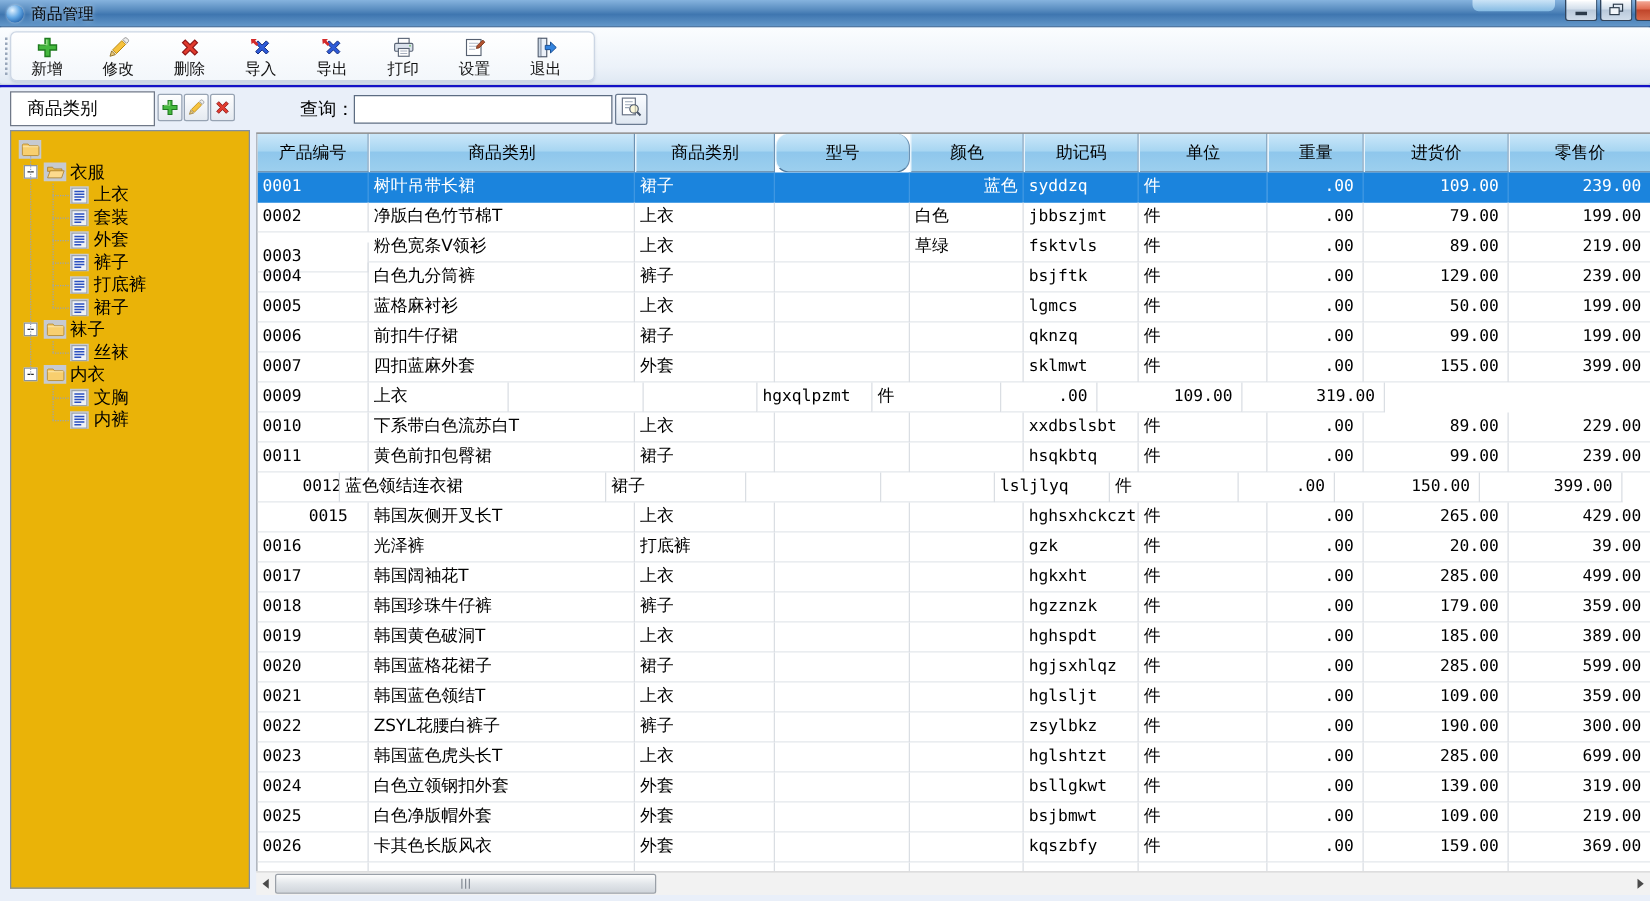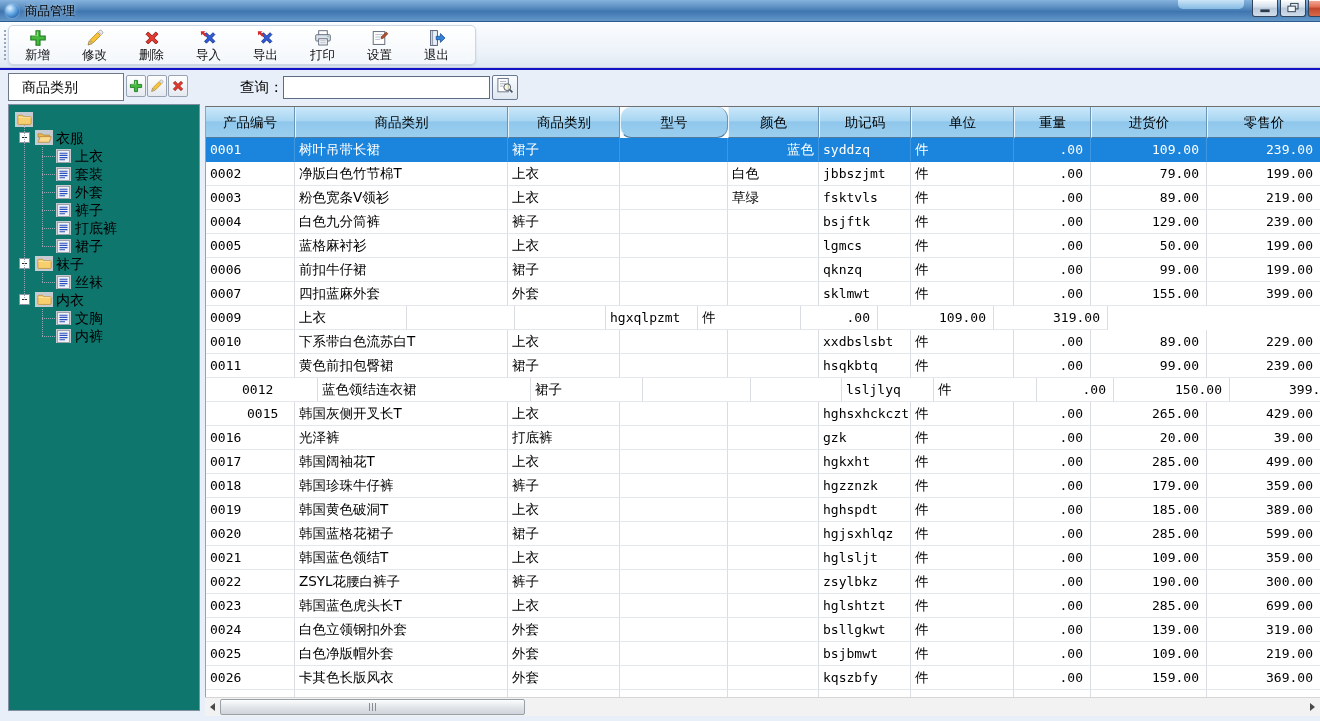--- a/index.html
+++ b/index.html
@@ -55,21 +55,21 @@
   .mini-ic svg{width:14px;height:14px;display:block;}
   .query-label{position:absolute;left:240px;top:8px;font-size:14.5px;color:#000;}
   .query-input{position:absolute;left:283px;top:6px;width:207px;height:23px;
     border:1px solid #5c6c82;background:#fff;font-size:13px;padding:2px 4px;
     font-family:"DejaVu Sans","Liberation Sans",sans-serif;}
   .query-btn{position:absolute;left:492px;top:5px;width:26px;height:25px;
     border:1px solid #6a7a90;border-radius:2px;display:flex;align-items:center;justify-content:center;
     background:linear-gradient(#fafcff,#dfe7f1);}
   .query-btn svg{width:18px;height:18px;}
   
-  .tree-panel{position:absolute;left:8px;top:34px;width:192px;height:607px;background:#0f766e;
+  .tree-panel{position:absolute;left:8px;top:34px;width:192px;height:607px;background:#eab308;
     border:1px solid #828fa0;overflow:hidden;}
   .tree-inner{position:absolute;left:0;top:0;width:100%;height:100%;}
   .trow{position:absolute;left:0;width:100%;height:18px;}
   .tree-ic{position:absolute;width:18px;height:15px;background:#c6cad1;
     display:flex;align-items:center;justify-content:center;}
   .tree-ic svg{width:15px;height:13px;display:block;}
   .tree-ic.root{left:6px;top:1px;}
   .tree-ic.lvl1{left:26px;top:1px;}
   .tree-ic.lvl2{left:47px;top:2px;width:15px;height:14px;}
   .tree-ic.lvl2 svg{width:13px;height:13px;}
@@ -432,21 +432,21 @@
             <div class="td" style="width: 112px;">上衣</div>
             <div class="td" style="width: 108px;"></div>
             <div class="td" style="width: 91px;">白色</div>
             <div class="td mono" style="width: 92px;">jbbszjmt</div>
             <div class="td" style="width: 103px;">件</div>
             <div class="td num" style="width: 77px;">.00</div>
             <div class="td num" style="width: 116px;">79.00</div>
             <div class="td num" style="width: 114px;">199.00</div>
           </div>
           <div class="trw">
-            <div class="td mono" style="width: 89px;">0003</div>
+            <div class="td mono" style="width: 89px; margin-top: 8px;">0003</div>
             <div class="td" style="width: 213px;">粉色宽条V领衫</div>
             <div class="td" style="width: 112px;">上衣</div>
             <div class="td" style="width: 108px;"></div>
             <div class="td" style="width: 91px;">草绿</div>
             <div class="td mono" style="width: 92px;">fsktvls</div>
             <div class="td" style="width: 103px;">件</div>
             <div class="td num" style="width: 77px;">.00</div>
             <div class="td num" style="width: 116px;">89.00</div>
             <div class="td num" style="width: 114px;">219.00</div>
           </div>
@@ -527,21 +527,21 @@
             <div class="td" style="width: 112px;">裙子</div>
             <div class="td" style="width: 108px;"></div>
             <div class="td" style="width: 91px;"></div>
             <div class="td mono" style="width: 92px;">hsqkbtq</div>
             <div class="td" style="width: 103px;">件</div>
             <div class="td num" style="width: 77px;">.00</div>
             <div class="td num" style="width: 116px;">99.00</div>
             <div class="td num" style="width: 114px;">239.00</div>
           </div>
           <div class="trw">
-            <div class="td mono" style="width: 112px; padding-left: 36px;">0012</div>
+            <div class="td mono" style="width: 66px; padding-left: 36px;">0012</div>
             <div class="td" style="width: 213px;">蓝色领结连衣裙</div>
             <div class="td" style="width: 112px;">裙子</div>
             <div class="td" style="width: 108px;"></div>
             <div class="td" style="width: 91px;"></div>
             <div class="td mono" style="width: 92px;">lsljlyq</div>
             <div class="td" style="width: 103px;">件</div>
             <div class="td num" style="width: 77px;">.00</div>
             <div class="td num" style="width: 116px;">150.00</div>
             <div class="td num" style="width: 114px;">399.00</div>
           </div>

